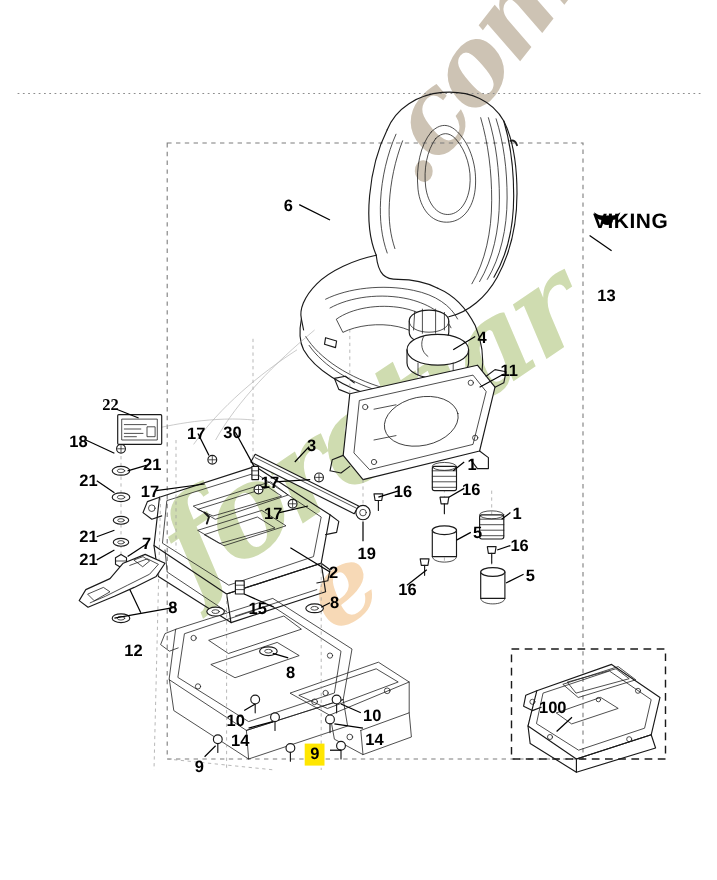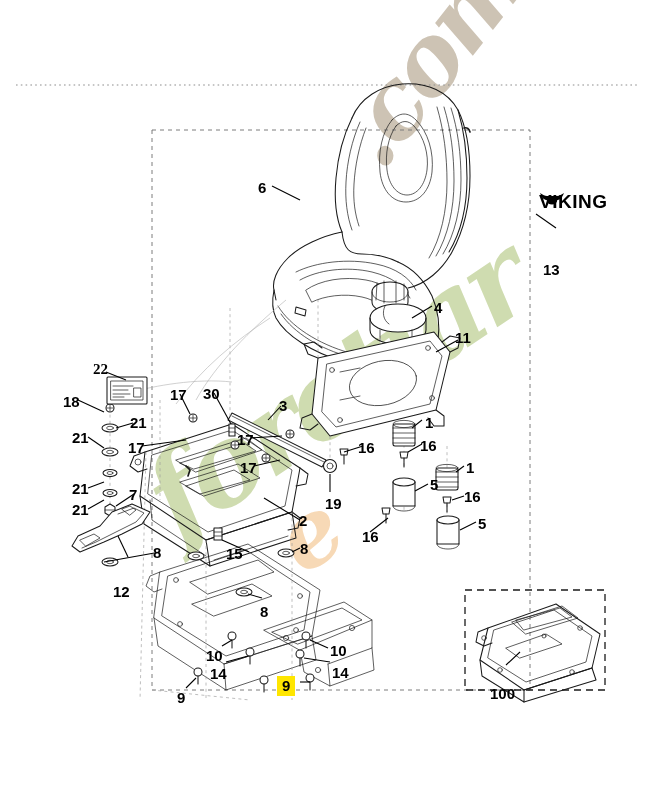--- a/index.html
+++ b/index.html
@@ -481,16 +481,16 @@
       <div class="lbl" style="left: 226px; top: 546px;">15</div>
       <div class="lbl" style="left: 300px; top: 541px;">8</div>
       <div class="lbl" style="left: 113px; top: 560px; margin-top: 24px;">12</div>
       <div class="lbl" style="left: 260px; top: 604px;">8</div>
       <div class="lbl" style="left: 206px; top: 648px;">10</div>
       <div class="lbl" style="left: 210px; top: 666px;">14</div>
       <div class="lbl" style="left: 330px; top: 643px;">10</div>
       <div class="lbl" style="left: 332px; top: 665px;">14</div>
       <div class="lbl" style="left: 177px; top: 690px;">9</div>
       <div class="lbl hl" style="left: 277px; top: 676px;">9</div>
-      <div class="lbl" style="left: 490px; top: 686px;">100</div>
+      <div class="lbl" style="left: 490px; top: 636px;">100</div>
     </div>
 
 </div>
 
 </body></html>

